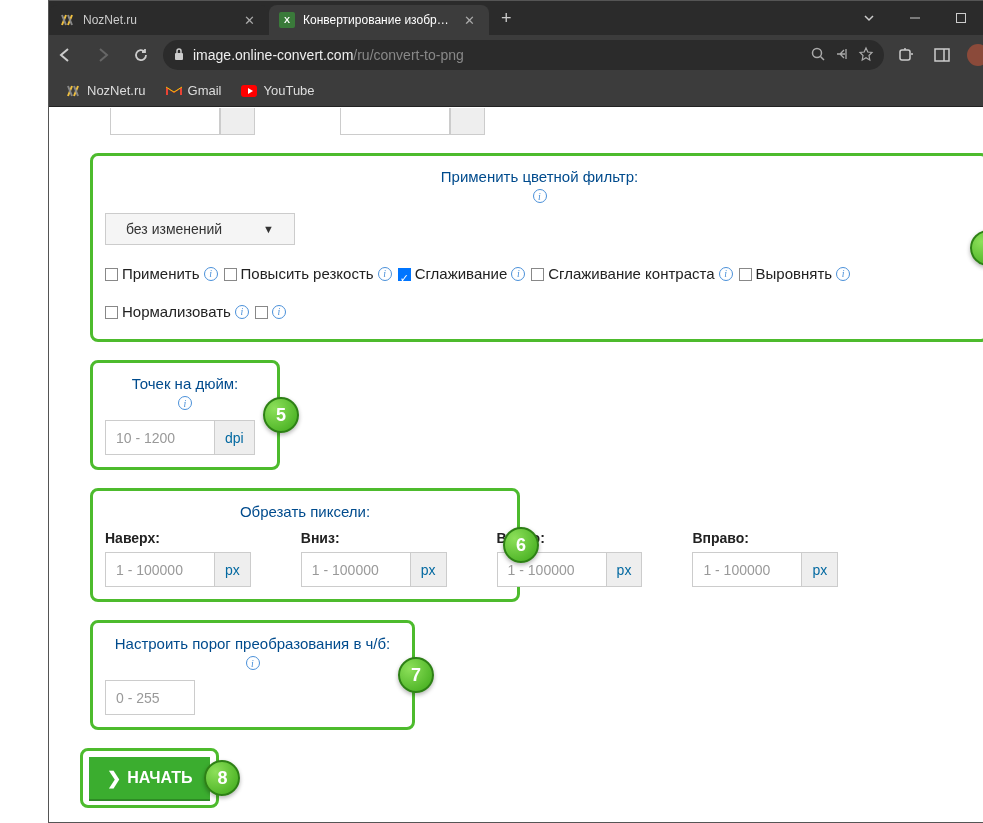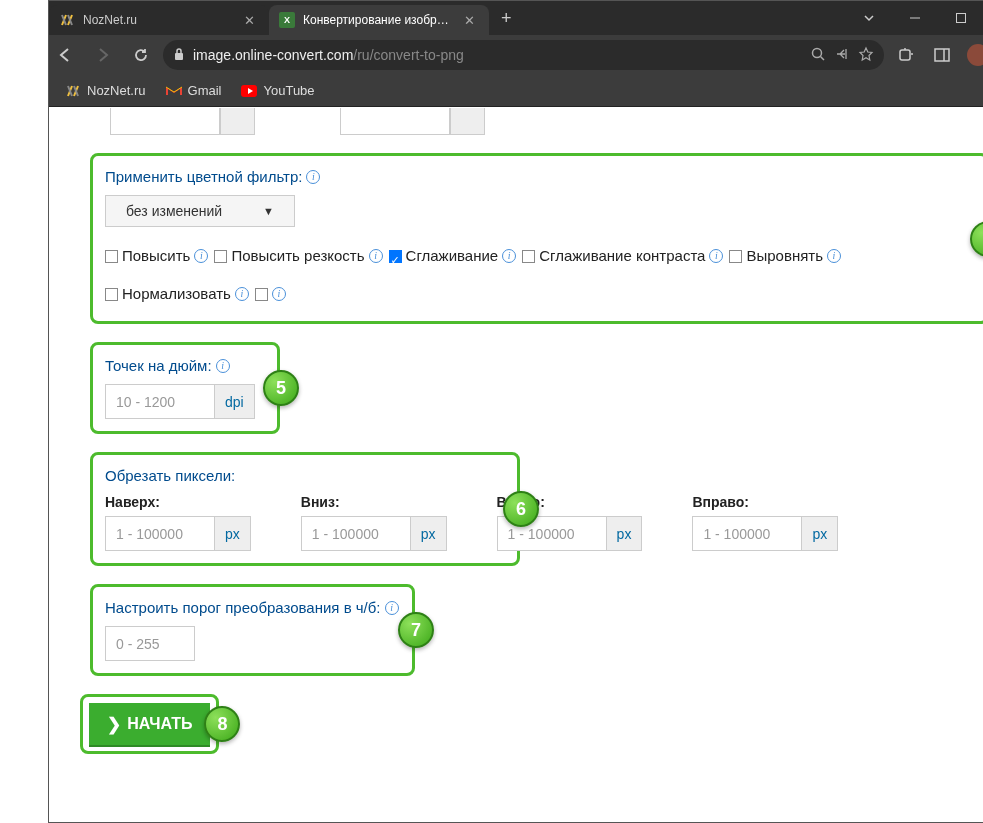--- a/index.html
+++ b/index.html
@@ -43,21 +43,21 @@
 
 .page { padding: 15px 40px 20px 40px; position: relative; }
 
 .truncated { height: 20px; margin-bottom: 10px; position: relative; }
 .trunc-input { position: absolute; background: #fff; border: 1px solid #ccc; height: 32px; width: 110px; top: -20px; }
 .trunc-unit { position: absolute; background: #eee; border: 1px solid #ccc; height: 32px; width: 35px; top: -20px; }
 
 .highlight-box { border: 3px solid #4dbb2d; border-radius: 8px; padding: 12px; position: relative; margin-bottom: 18px; background: #fff; }
 .callout { position: absolute; width: 36px; height: 36px; border-radius: 50%; background: radial-gradient(circle at 30% 30%, #8de05a, #3ca818); border: 2px solid #2e8016; display: flex; align-items: center; justify-content: center; color: #fff; font-weight: bold; font-size: 18px; box-shadow: 0 2px 4px rgba(0,0,0,0.3); }
 
-.label { color: #004b8d; font-size: 15px; margin-bottom: 10px; display: flex; align-items: center; gap: 4px; }
+.label { color: #004b8d; font-size: 15px; margin-bottom: 10px; display: flex; align-items: center; gap: 4px; flex-direction: column; }
 .info-icon { width: 14px; height: 14px; border-radius: 50%; border: 1px solid #4a90d9; color: #4a90d9; display: inline-flex; align-items: center; justify-content: center; font-size: 10px; font-style: italic; font-family: Georgia, serif; }
 
 .select { width: 190px; height: 32px; border: 1px solid #ccc; background: #f5f5f5; padding: 0 20px; display: flex; align-items: center; justify-content: space-between; font-size: 14px; color: #333; margin-bottom: 14px; }
 .select .caret { font-size: 11px; color: #333; }
 
 .checkbox-row { display: flex; flex-wrap: wrap; gap: 4px 6px; align-items: center; font-size: 15px; color: #222; line-height: 2; }
 .cb-item { display: flex; align-items: center; gap: 4px; }
 .cb { width: 13px; height: 13px; border: 1px solid #888; background: #fff; display: inline-block; position: relative; }
 .cb.checked { background: #0075ff; border-color: #0075ff; }
 .cb.checked::after { content: "✓"; color: #fff; font-size: 11px; position: absolute; top: -2px; left: 1px; }
@@ -236,21 +236,21 @@
           <span>Применить цветной фильтр:</span>
           <span class="info-icon">i</span>
         </div>
         <div class="select">
           <span>без изменений</span>
           <span class="caret">▼</span>
         </div>
         <div class="checkbox-row">
           <span class="cb-item">
               <span class="cb"></span>
-              <span>Повысить</span> 
+              <span>Применить</span> 
               <span class="info-icon">i</span>
             </span>
           <span class="cb-item">
               <span class="cb"></span>
               <span>Повысить резкость</span> 
               <span class="info-icon">i</span>
             </span>
           <span class="cb-item">
               <span class="cb checked"></span>
               <span>Сглаживание</span> 

